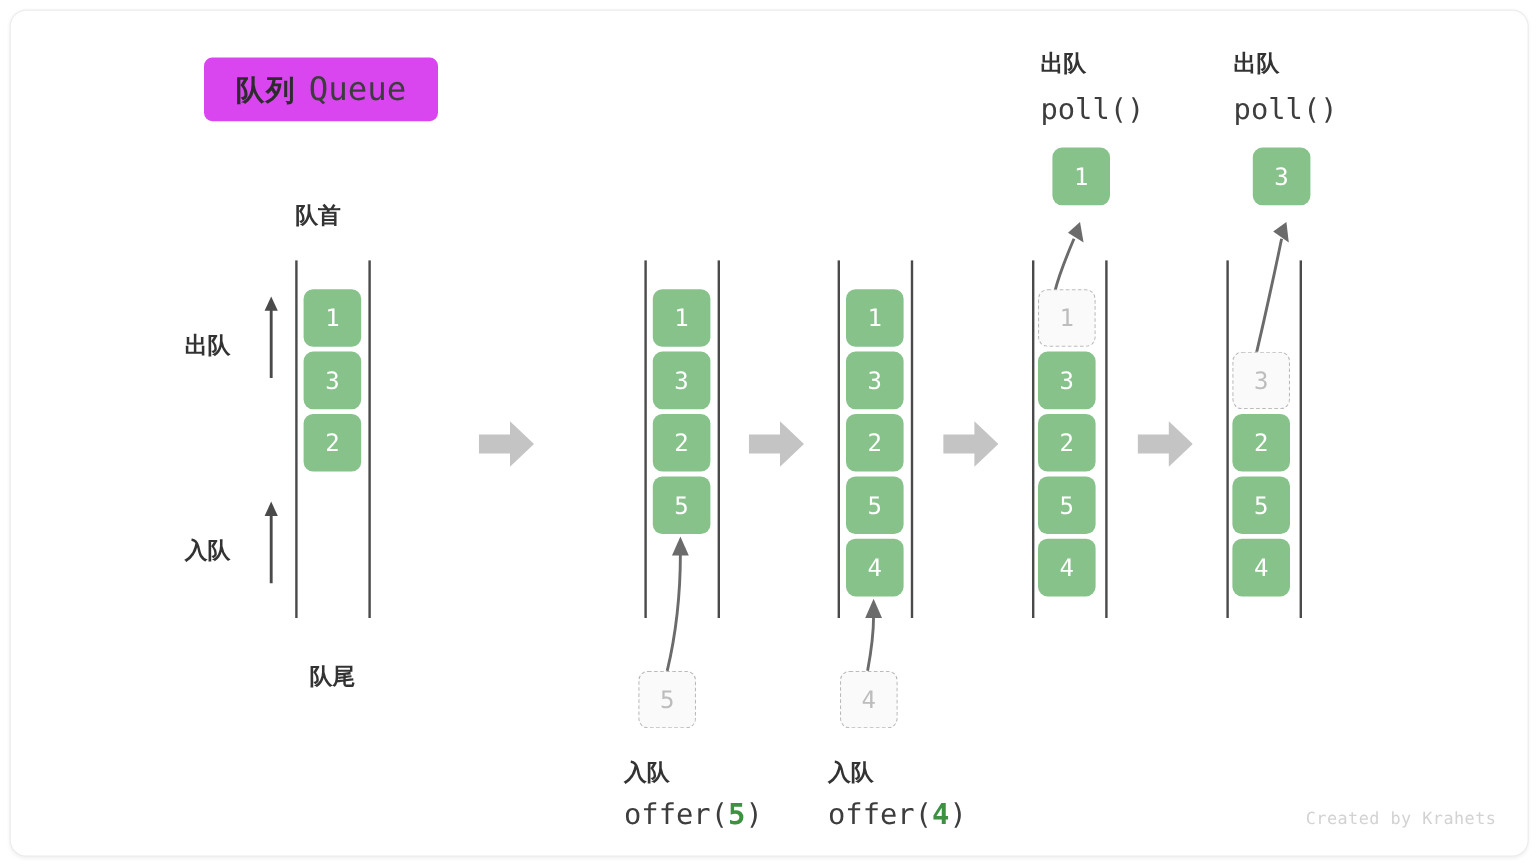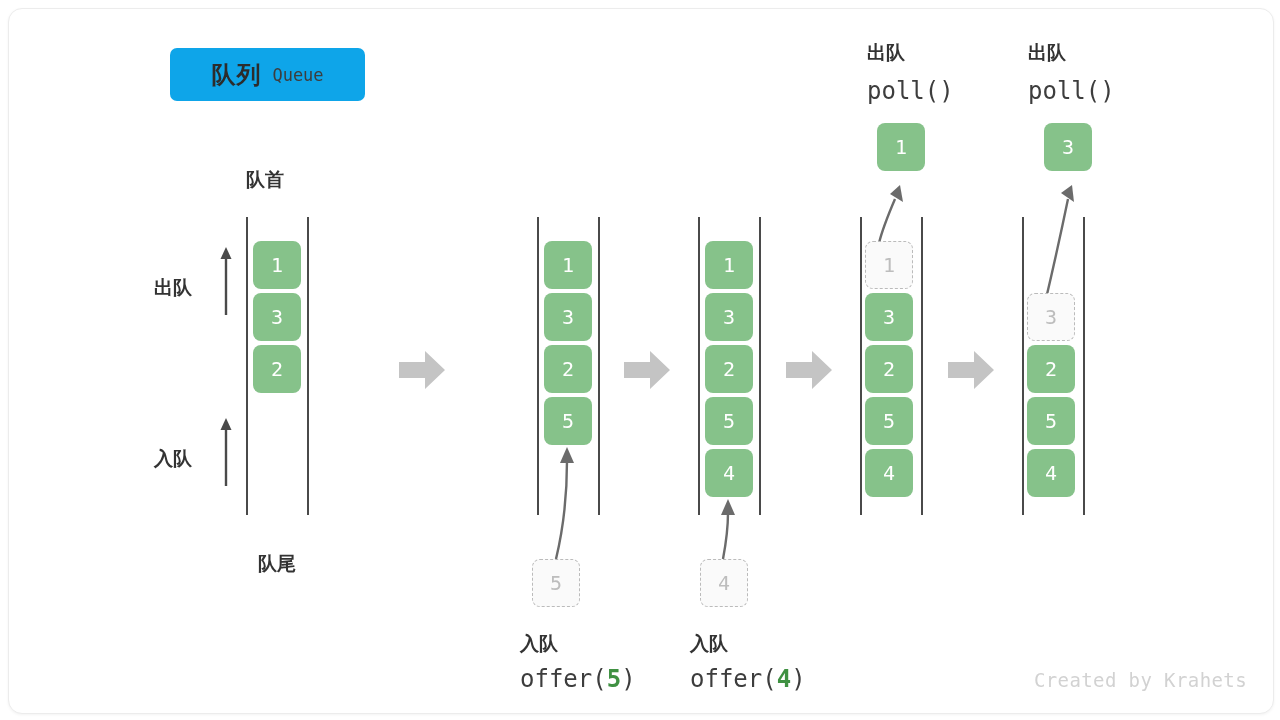--- a/index.html
+++ b/index.html
@@ -12,29 +12,29 @@
     position:absolute;left:8px;top:8px;width:1264px;height:704px;
     background:#ffffff;border:1px solid #ececec;border-radius:14px;
     box-shadow:0 1px 3px rgba(0,0,0,.05);
     overflow:hidden;
   }
   .abs{position:absolute;}
 
   
   #title-badge{
     left:161px;top:39px;width:195px;height:53px;
-    background:#0ea5e9;border-radius:7px;
+    background:#d946ef;border-radius:7px;
     display:flex;align-items:center;justify-content:center;
   }
   #title-badge .cn{
     font-size:24px;font-weight:bold;color:#2c2c2c;letter-spacing:1px;
   }
   #title-badge .en{
     font-family:"DejaVu Sans Mono","Liberation Mono",monospace;
-    font-size:17px;color:#3d3d3d;margin-left:11px;text-align:center;
+    font-size:27px;color:#3d3d3d;margin-left:11px;text-align:center;
   }
 
   
   .cn-label{
     font-size:19px;font-weight:bold;color:#333333;white-space:nowrap;
   }
   .mono{
     font-family:"DejaVu Sans Mono","Liberation Mono",monospace;
     font-size:24px;color:#3d3d3d;white-space:nowrap;
   }
@@ -64,21 +64,21 @@
 
   
   .up-arrow{width:14px;height:72px;}
 
   
   .curve{overflow:visible;}
 
   #credit{
     right:26px;bottom:22px;
     font-family:"DejaVu Sans Mono","Liberation Mono",monospace;
-    font-size:19px;color:#d2d2d2;letter-spacing:.4px;
+    font-size:14px;color:#d2d2d2;letter-spacing:.4px;
   }
 </style>
 </head>
 <body>
 
 <div id="card">
 
   <div class="abs" id="title-badge">
     <span class="cn">队列</span>
     <span class="en">Queue</span>

